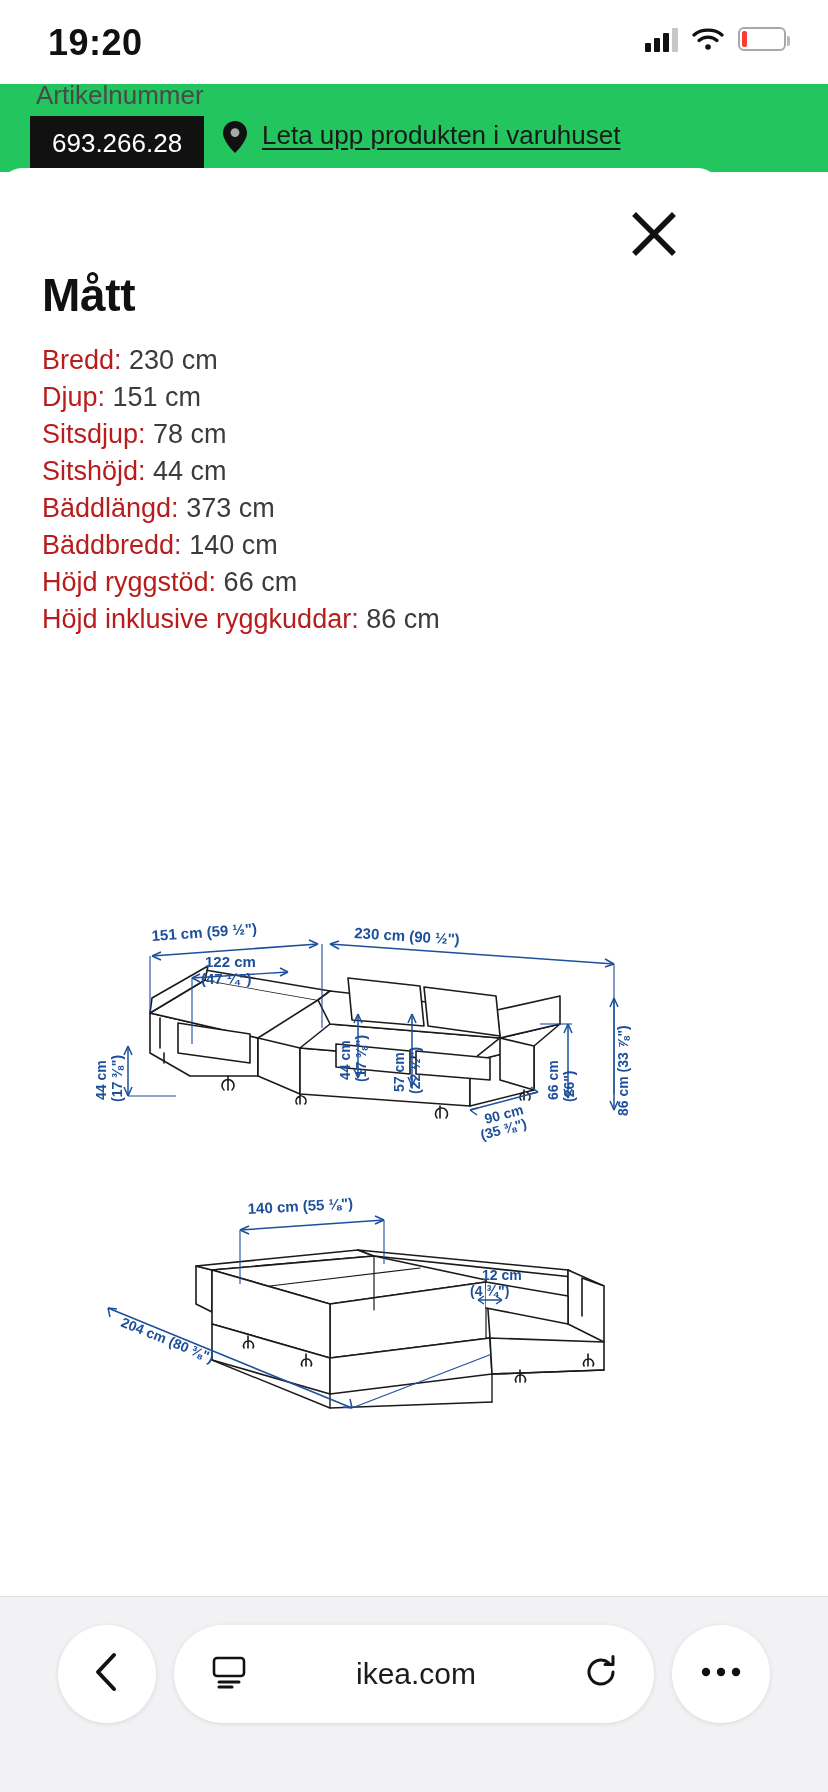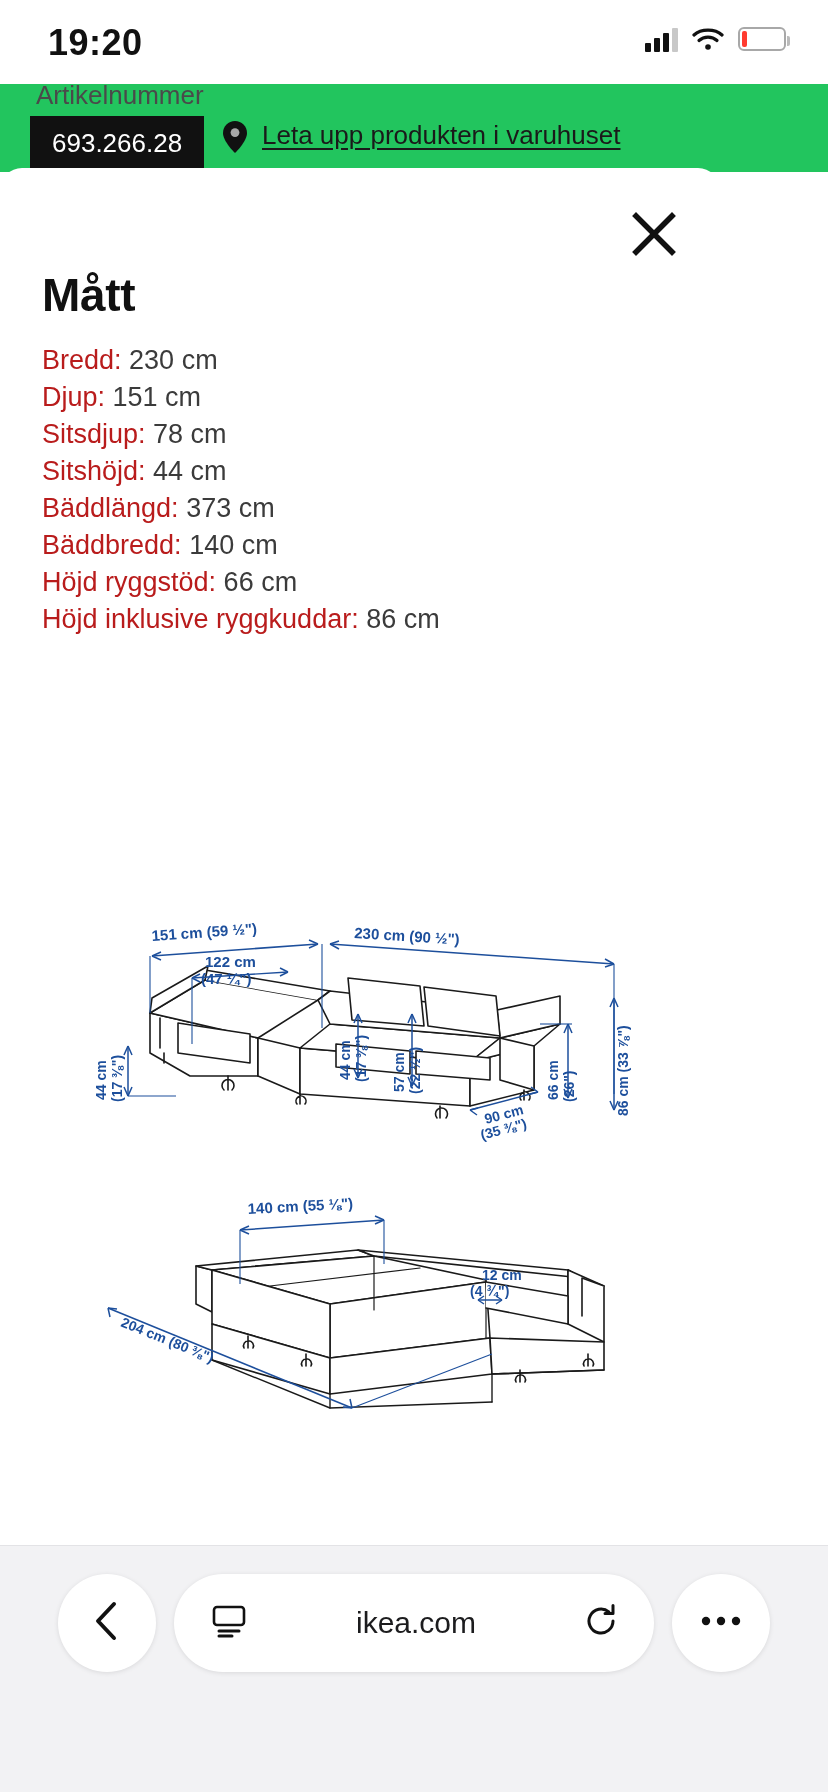--- a/index.html
+++ b/index.html
@@ -99,21 +99,21 @@
   .draw-wrap{
     position:absolute; left:0; top:520px; width:828px; height:660px;
   }
   .draw-wrap2{
     position:absolute; left:0; top:870px; width:828px; height:520px;
   }
   .draw-wrap svg, .draw-wrap2 svg { display:block; width:828px; }
 
   
   .browserbar{
-    position:absolute; left:0; bottom:0; width:828px; height:247px;
+    position:absolute; left:0; bottom:0; width:828px; height:196px;
     background:#f2f2f4; z-index:20;
     border-top:1px solid #e3e3e6;
   }
   .bb-inner{
     position:absolute; left:0; top:22px; width:828px; height:110px;
     display:flex; align-items:center; justify-content:space-between;
     padding:0 58px;
   }
   .bb-circle{
     width:98px; height:98px; border-radius:50%;

